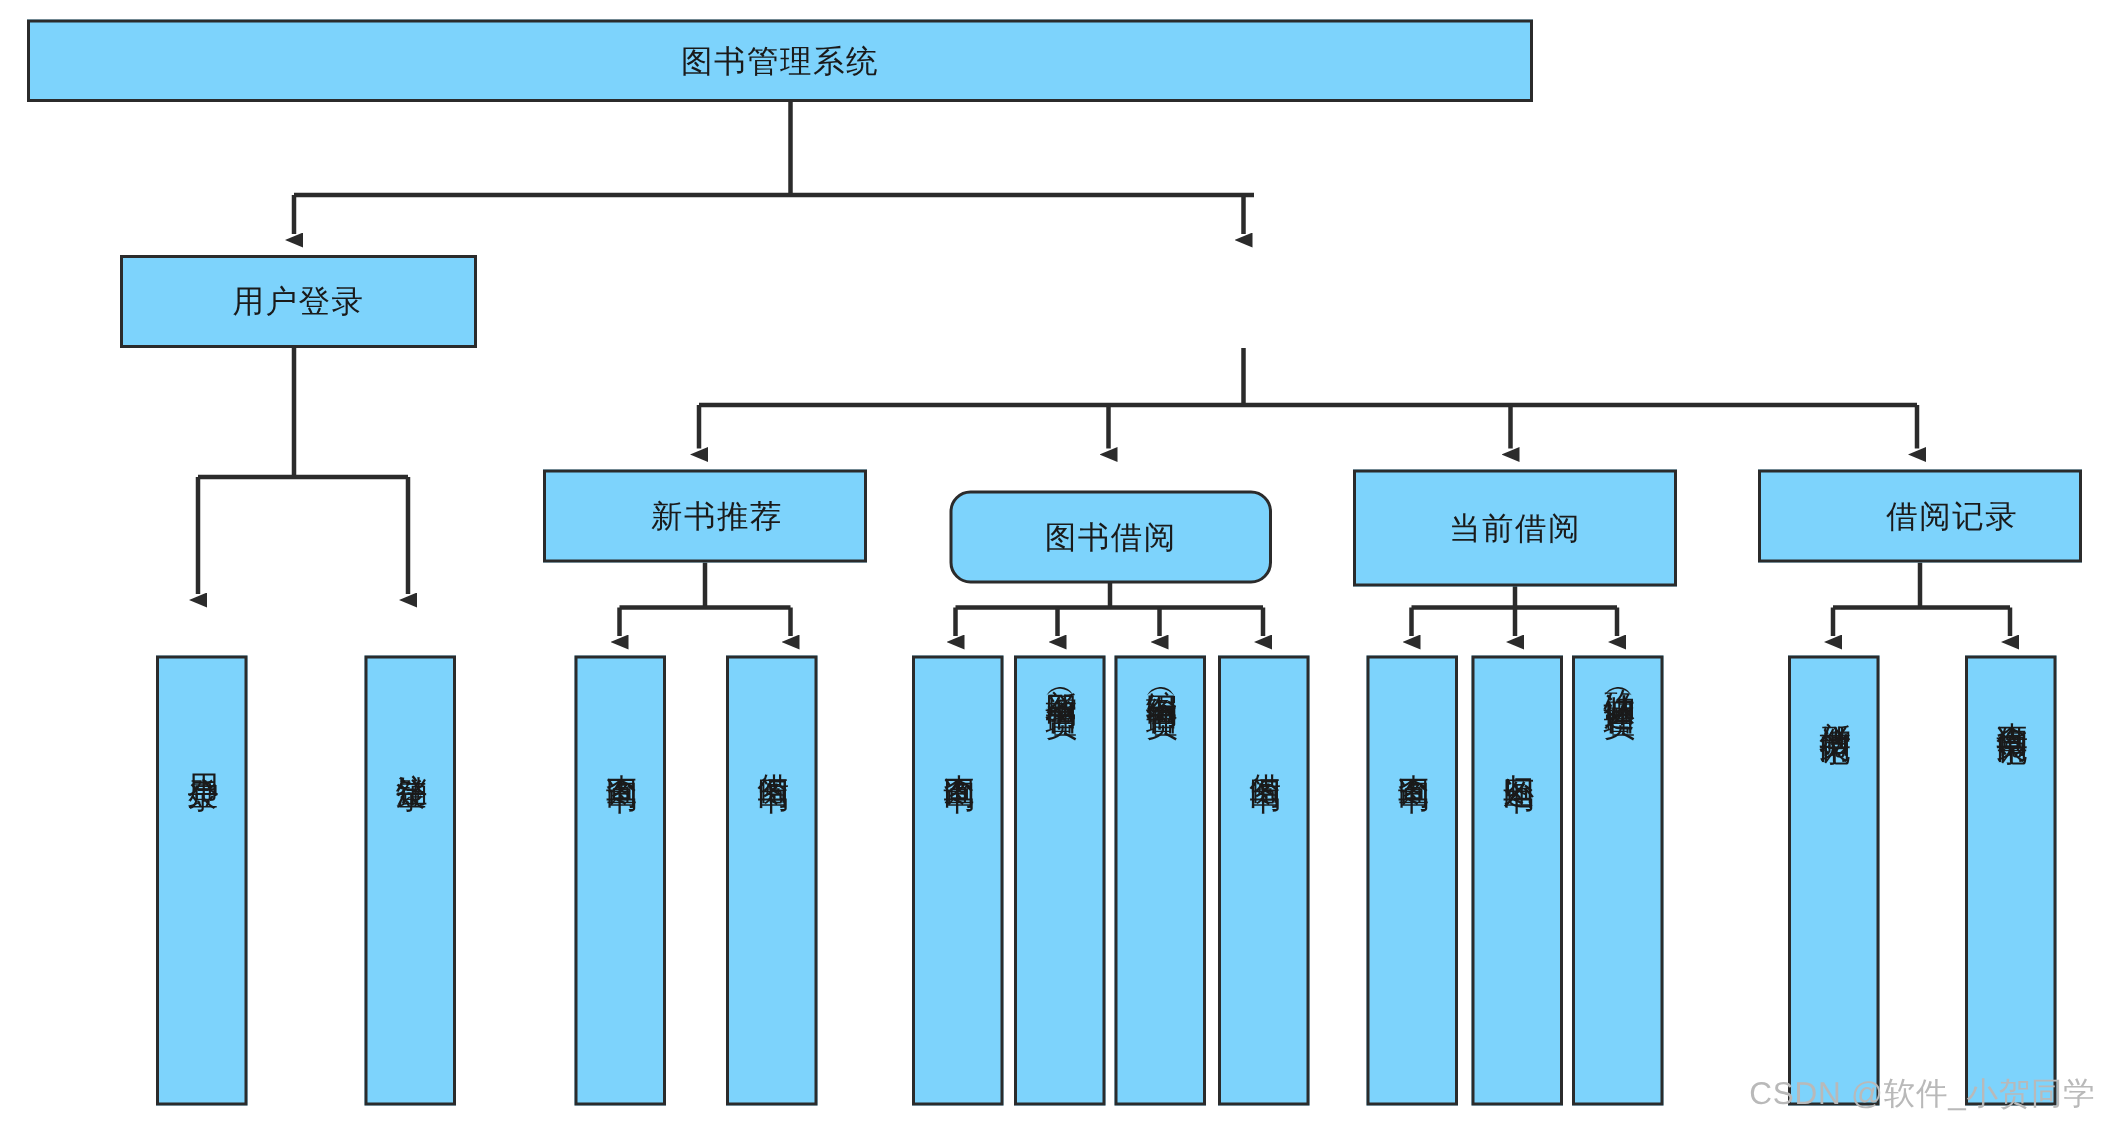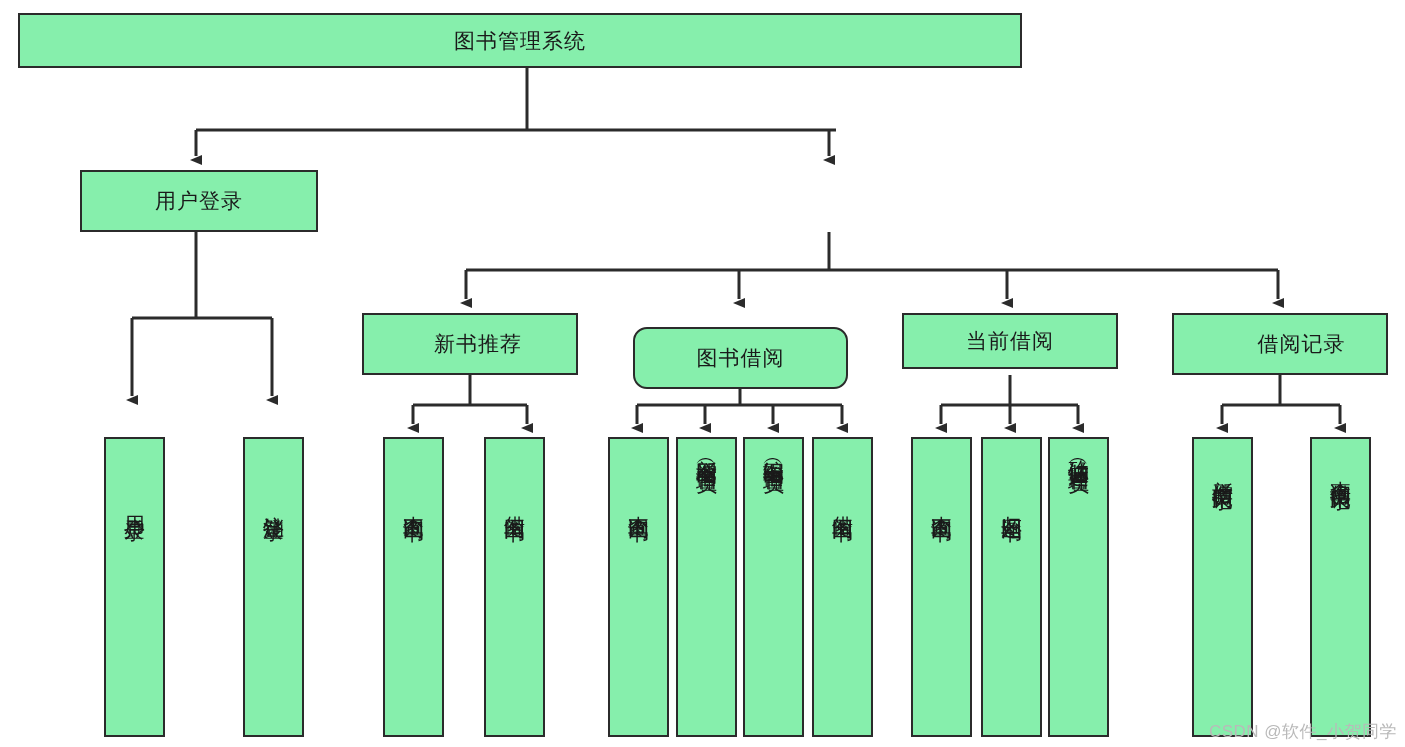--- a/index.html
+++ b/index.html
@@ -22,21 +22,21 @@
     left: 0;
     top: 0;
     width: 1405px;
     height: 747px;
     pointer-events: none;
   }
   .node {
     position: absolute;
     box-sizing: border-box;
     border: 2px solid #2b2b2b;
-    background: #86efac;
+    background: #7dd3fc;
     display: flex;
     align-items: center;
     justify-content: center;
     color: #1a1a1a;
   }
   .node.horiz {
     font-size: 21px;
     letter-spacing: 1px;
   }
   .node.vert {
@@ -57,21 +57,21 @@
     white-space: pre-line;
   }
   .vert .label {
     writing-mode: vertical-rl;
     text-orientation: upright;
   }
   #watermark {
     position: absolute;
     right: 8px;
     bottom: 4px;
-    font-size: 17px;
+    font-size: 21px;
     color: #b9b9b9;
     letter-spacing: 0.5px;
     white-space: nowrap;
   }
 </style>
 </head>
 <body>
 
 <div id="canvas">
 
@@ -132,21 +132,21 @@
   <div class="node horiz" style="left:80px; top:170px; width:238px; height:62px;">
     <span class="label">用户登录</span>
   </div>
 
   <div class="node horiz" style="left:362px; top:313px; width:216px; height:62px;padding-left:16px;">
     <span class="label">新书推荐</span>
   </div>
   <div class="node horiz" style="left:633px; top:327px; width:215px; height:62px;border-radius:14px;">
     <span class="label">图书借阅</span>
   </div>
-  <div class="node horiz" style="left:902px; top:313px; width:216px; height:56px;">
+  <div class="node horiz" style="left:902px; top:313px; width:216px; height:78px;">
     <span class="label">当前借阅</span>
   </div>
   <div class="node horiz" style="left:1172px; top:313px; width:216px; height:62px;padding-left:43px;">
     <span class="label">借阅记录</span>
   </div>
 
   <div class="node vert" style="left:104px; top:437px; width:61px; height:300px; padding-top:60px;">
     <span class="label">用户登录</span>
   </div>
   <div class="node vert" style="left:243px; top:437px; width:61px; height:300px; padding-top:60px;">

